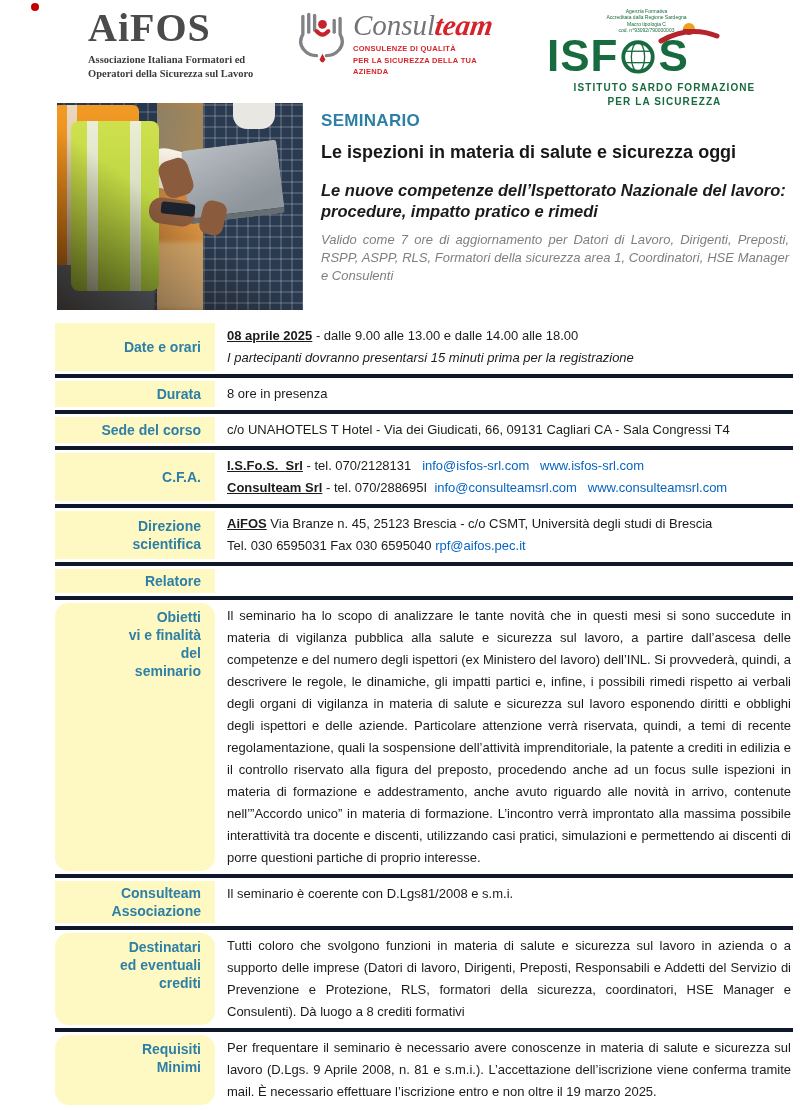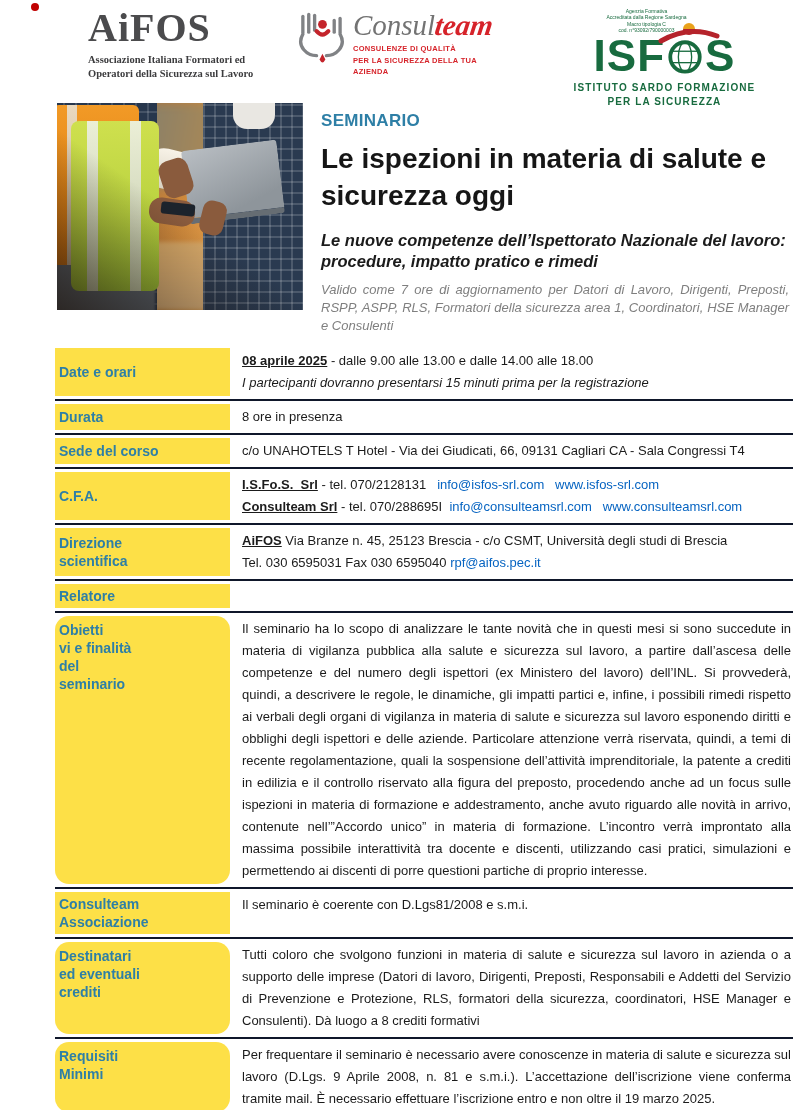--- a/index.html
+++ b/index.html
@@ -16,21 +16,21 @@
   .aifos-sub { margin-top:5px; font-family:"Liberation Serif", serif; font-weight:700;
                font-size:10.5px; color:#3c3c3e; line-height:1.3; }
   .logo-consul { display:flex; margin-left:30px; margin-top:2px; width:215px; }
   .consul-text { margin-left:6px; }
   .consul-name { font-family:"Liberation Serif", serif; font-style:italic; font-size:29px; line-height:1.05; }
   .consul-gray { color:#737373; }
   .consul-red  { color:#d6232a; font-weight:700; display:inline-block; transform:skewX(-8deg); }
   .consul-tag { margin-top:3px; font-size:7.5px; font-weight:700; color:#d6232a; line-height:1.5; letter-spacing:.3px; }
   .logo-isfos { margin-left:auto; width:235px; text-align:center; }
   .isfos-tiny { font-size:5px; color:#186b3f; line-height:1.25; transform:translateX(-18px); }
-  .isfos-word { position:relative; display:flex; align-items:center; justify-content:center;
+  .isfos-word { position:relative; display:flex; align-items:center; justify-content:flex-start;
                 font-weight:800; font-size:44px; color:#186b3f; letter-spacing:1px; line-height:1; margin-top:1px; }
   .isfos-swoosh { position:absolute; top:-13px; left:108px; }
   .isfos-sub { margin-top:3px; font-size:10px; font-weight:700; color:#186b3f; letter-spacing:1.1px; line-height:1.4; }
 
   
   .hero { display:flex; padding-left:57px; margin-top:5px; }
   .photo { position:relative; width:246px; height:207px; overflow:hidden; flex:none;
            background:linear-gradient(105deg,#7d5530 0%,#a86e38 28%,#d08a3c 52%,#e3a04c 72%,#c79d66 100%); }
   .ph-bgtop { position:absolute; top:0; left:0; right:0; height:85px;
               background:linear-gradient(100deg,#6f6a55 0%,#8a8068 35%,#b08a52 70%,#caa36b 100%); filter:blur(5px); }
@@ -66,31 +66,31 @@
                           background:linear-gradient(#eef0e6,#c3c8b4); opacity:.9; }
   .ph-vest-green:after { content:""; position:absolute; right:18px; top:0; width:11px; height:100%;
                          background:linear-gradient(#eef0e6,#c3c8b4); opacity:.9; }
   .ph-mask { position:absolute; right:28px; top:0; width:42px; height:26px; border-radius:0 0 14px 14px; background:#e9e7e2; }
   .ph-hand-right { position:absolute; right:78px; top:98px; width:24px; height:34px; border-radius:9px;
                    background:#8a5b3d; transform:rotate(14deg); }
   .ph-shadow { position:absolute; inset:0; background:linear-gradient(35deg,rgba(26,15,7,.72) 0%,rgba(26,15,7,.38) 22%,transparent 48%); }
 
   .hero-text { margin-left:18px; width:470px; padding-top:8px; }
   .kicker { color:#2e7fa6; font-weight:700; font-size:17px; letter-spacing:.3px; }
-  .title { margin-top:10px; font-size:28px; font-weight:700; color:#161616; line-height:1.32; width:465px; }
+  .title { margin-top:10px; font-size:18px; font-weight:700; color:#161616; line-height:1.32; width:465px; }
   .subtitle { margin-top:15px; font-size:16.5px; font-style:italic; font-weight:700; color:#1b1b1b; line-height:1.3; width:468px; }
   .validity { margin-top:8px; font-size:13px; font-style:italic; color:#7f7f7f; line-height:1.4;
               text-align:justify; width:468px; }
 
   
   .tablewrap { margin:10px 0 0 55px; width:738px; }
   .trow { display:flex; padding:3px 0; }
-  .trow + .trow { border-top:2px solid #0f172a; }
-  .tlabel { width:175px; flex:none; background:#fde047; color:#2e7fa6; font-weight:700; font-size:14px;
-            padding:3px 14px 3px 4px; line-height:18px;
+  .trow + .trow { border-top:4px solid #0f172a; }
+  .tlabel { width:160px; flex:none; background:#fef9c3; color:#2e7fa6; font-weight:700; font-size:14px;
+            text-align:right; padding:3px 14px 3px 4px; line-height:18px;
             display:flex; flex-direction:column; justify-content:center; }
   .vtop .tlabel { justify-content:flex-start; padding-top:5px;border-radius:14px; }
   .tcontent { flex:1; padding:2px 2px 2px 12px; font-size:13px; }
   .tline { line-height:22px; white-space:nowrap; }
   .just .tline { white-space:normal; text-align:justify; }
   .seg-b { font-weight:700;text-decoration:underline; }
   .seg-i { font-style:italic; }
   .seg-l { color:#0563c1; }
 </style>
 </head>

